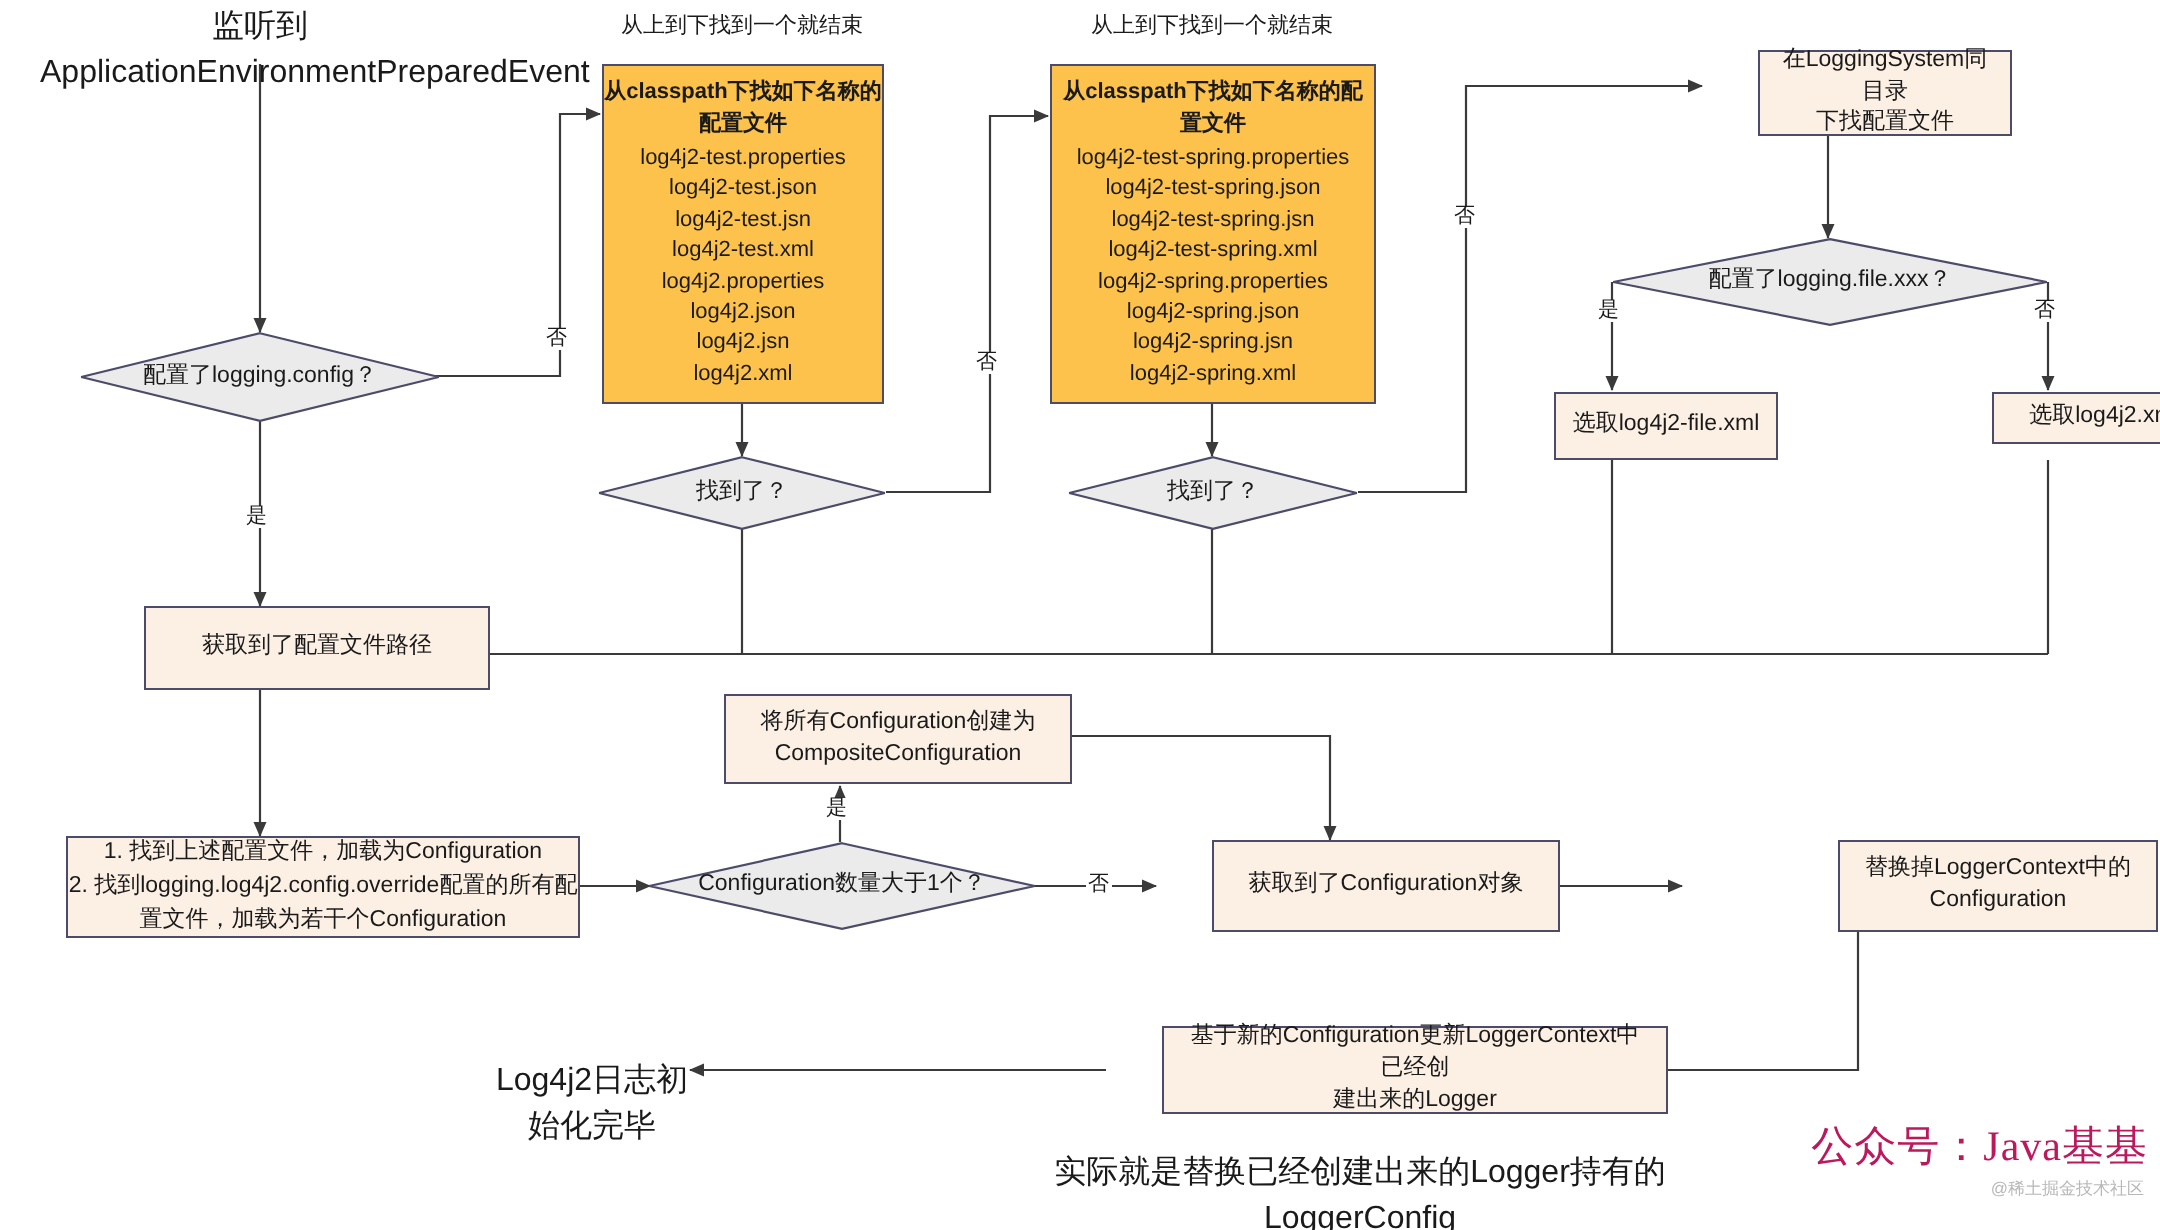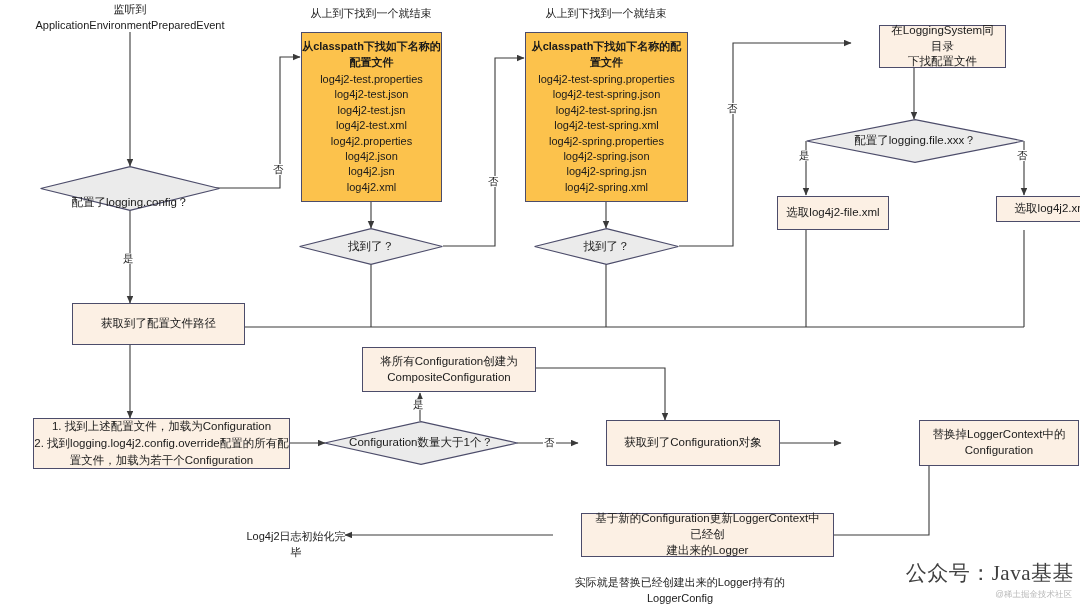--- a/index.html
+++ b/index.html
@@ -62,21 +62,21 @@
   }
   .decision svg.dshape{
     position:absolute;
     left:0;top:0;
     width:100%;height:100%;
     z-index:1;
   }
   
   .plain{
     position:absolute;
-    font-size:11px;
+    font-size:16px;
     color:#1a1a1a;
     text-align:center;
     line-height:1.45;
     white-space:pre-line;
   }
   .edgelabel{
     position:absolute;
     font-size:10.5px;
     color:#1a1a1a;
     background:#ffffff;
@@ -94,21 +94,21 @@
     padding:5px 8px;
     line-height:1.5;
     flex-direction:column;
     align-items:center;
   }
   .listnode .ln{display:block;white-space:nowrap;}
   #brand{
     position:absolute;
     right:6px;
     bottom:28px;
-    color:#404040;
+    color:#be185d;
     font-family:"Liberation Serif","DejaVu Serif",serif;
     font-size:21px;
     letter-spacing:0.5px;
     white-space:nowrap;
   }
   #brand-sub{
     position:absolute;
     right:8px;
     bottom:14px;
     color:#b8b8b8;
@@ -176,21 +176,21 @@
       <path d="M553,535 L345,535" marker-end="url(#arr)"></path>
     </g>
   </svg>
 
   <div class="plain" style="left:20px;top:2px;width:220px;">监听到
 ApplicationEnvironmentPreparedEvent</div>
 
   <div class="plain" style="left:291px;top:6px;width:160px;font-size:11px;">从上到下找到一个就结束</div>
   <div class="plain" style="left:526px;top:6px;width:160px;font-size:11px;">从上到下找到一个就结束</div>
 
-  <div class="node decision" style="left:40px;top:166px;width:180px;height:45px;align-items:flex-end;">
+  <div class="node decision" style="left:40px;top:166px;width:180px;height:45px;">
     <svg class="dshape" viewBox="0 0 180 45" preserveAspectRatio="none">
       <polygon points="90,0.6 179.4,22.5 90,44.4 0.6,22.5" fill="#ebebeb" stroke="#4c4c6a" stroke-width="1.1"></polygon>
     </svg>
     <span class="dlabel">配置了logging.config？</span>
   </div>
 
   <div class="node orange" style="left:301px;top:32px;width:141px;height:170px;">
     <span class="ln hd">从classpath下找如下名称的</span>
     <span class="ln hd">配置文件</span>
     <span class="ln">log4j2-test.properties</span>

